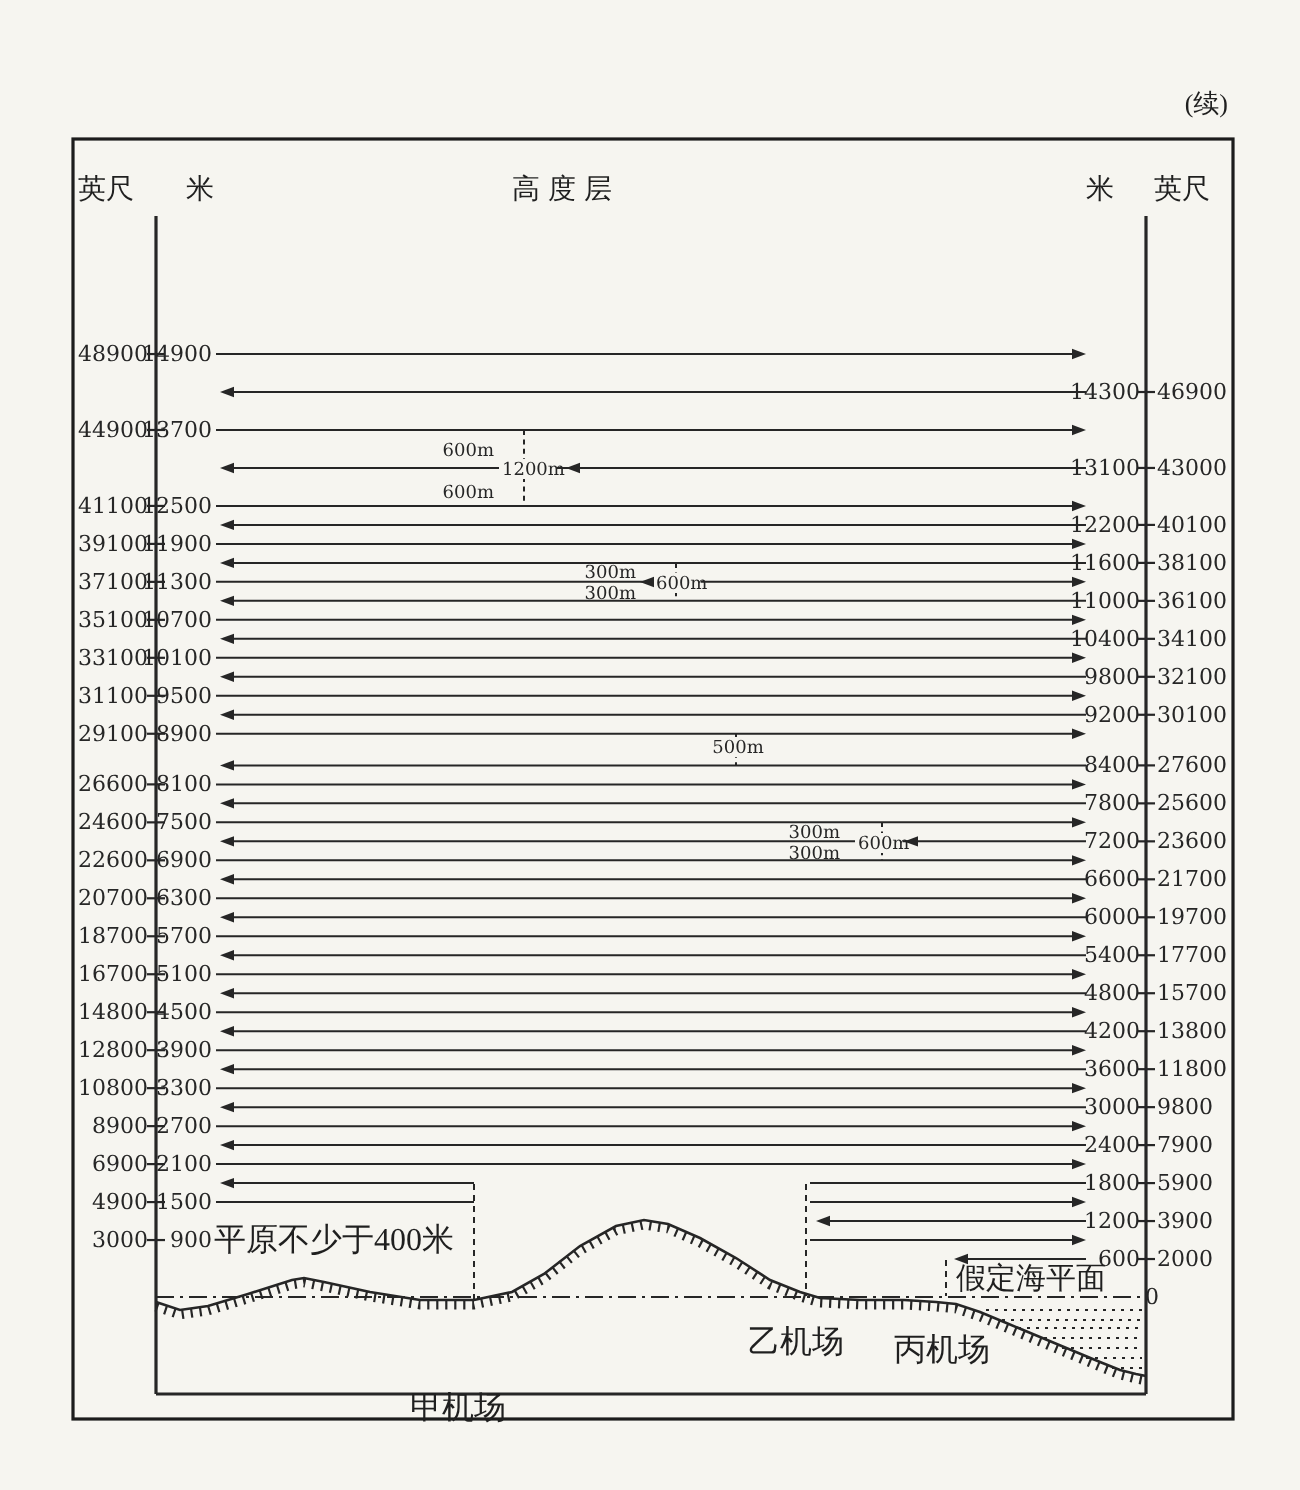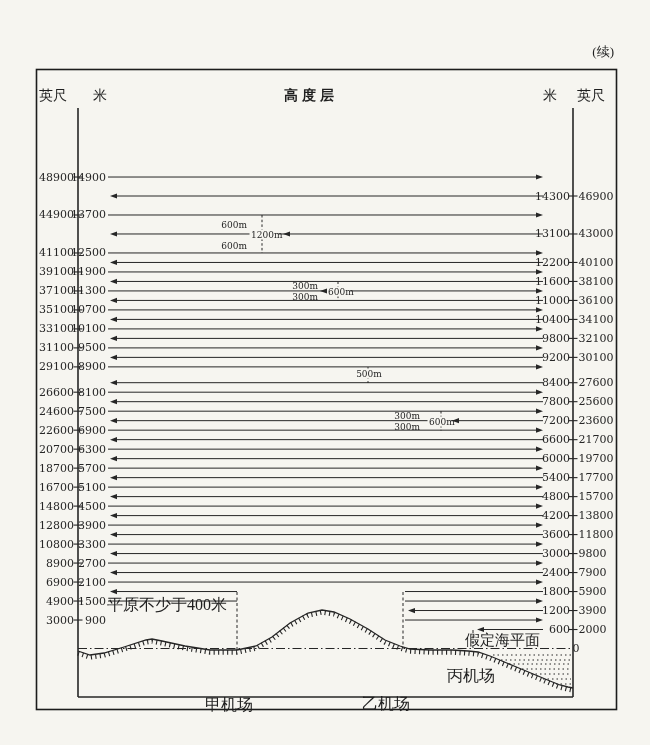--- a/index.html
+++ b/index.html
@@ -277,23 +277,23 @@
       <text x="420" y="429.5" text-anchor="end" font-size="9" font-family="&quot;DejaVu Serif&quot;,&quot;Liberation Serif&quot;,serif" fill="#262626">300m</text>
       <rect x="427.5" y="416.5" width="23.8" height="10" fill="#f6f5f0"></rect>
       <text x="429" y="424.5" text-anchor="start" font-size="9" font-family="&quot;DejaVu Serif&quot;,&quot;Liberation Serif&quot;,serif" fill="#262626">600m</text>
       <polygon points="452,420.7 459,418.09999999999997 459,423.3" fill="#262626"></polygon>
     </svg>
 
   <div class="lbl cont" style="left:540px;top:45px;width:74px;text-align:right;">(续)</div>
 
   <div class="lbl hdr" style="left:39px;top:88px;">英尺</div>
   <div class="lbl hdr" style="left:93px;top:88px;">米</div>
-  <div class="lbl hdr" style="left:284px;top:88px;letter-spacing:4px;font-weight:bold;">高度层</div>
+  <div class="lbl hdr" style="left:256px;top:88px;letter-spacing:4px;">高度层</div>
   <div class="lbl hdr" style="left:543px;top:88px;">米</div>
   <div class="lbl hdr" style="left:577px;top:88px;">英尺</div>
 
-  <div class="lbl cn16" style="left:107px;top:596px;text-align:right;">平原不少于400米</div>
-  <div class="lbl cn15" style="left:465px;top:632px;">假定海平面</div>
+  <div class="lbl cn16" style="left:107px;top:612px;text-align:right;">平原不少于400米</div>
+  <div class="lbl cn15" style="left:478px;top:632px;">假定海平面</div>
 
   <div class="lbl cn16" style="left:205px;top:696px;">甲机场</div>
-  <div class="lbl cn16" style="left:362px;top:663px;margin-top:32px;">乙机场</div>
+  <div class="lbl cn16" style="left:374px;top:663px;">乙机场</div>
   <div class="lbl cn16" style="left:447px;top:667px;">丙机场</div>
 </div>
 
 </body></html>

